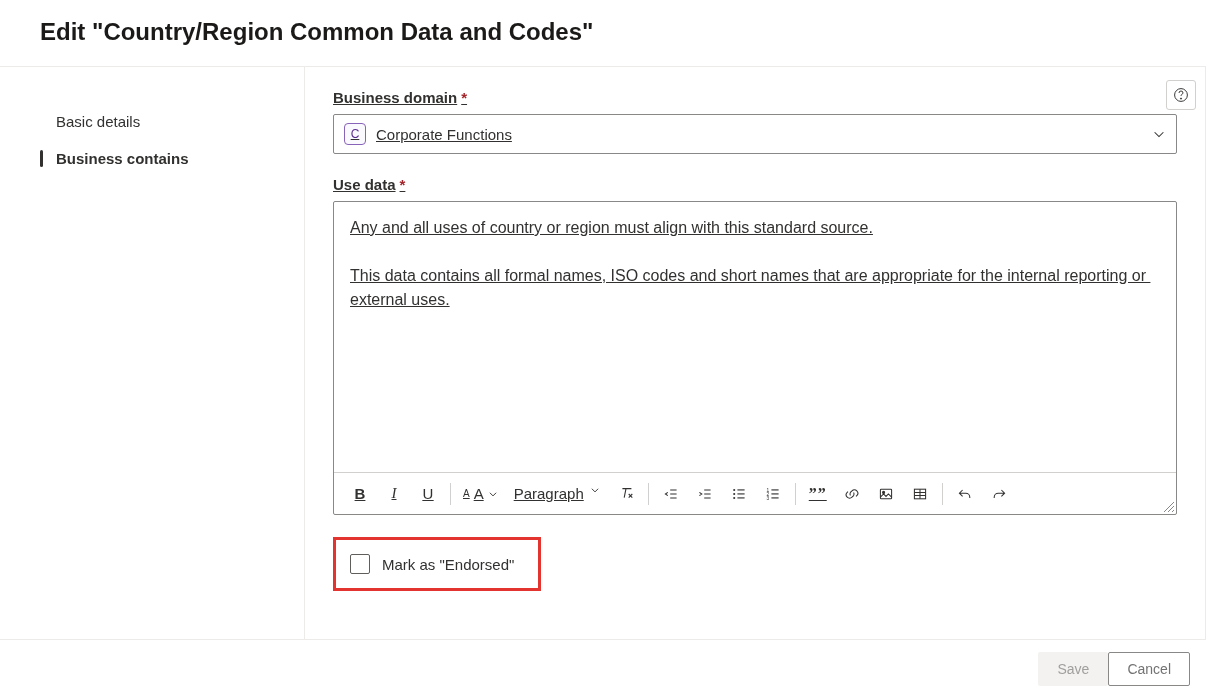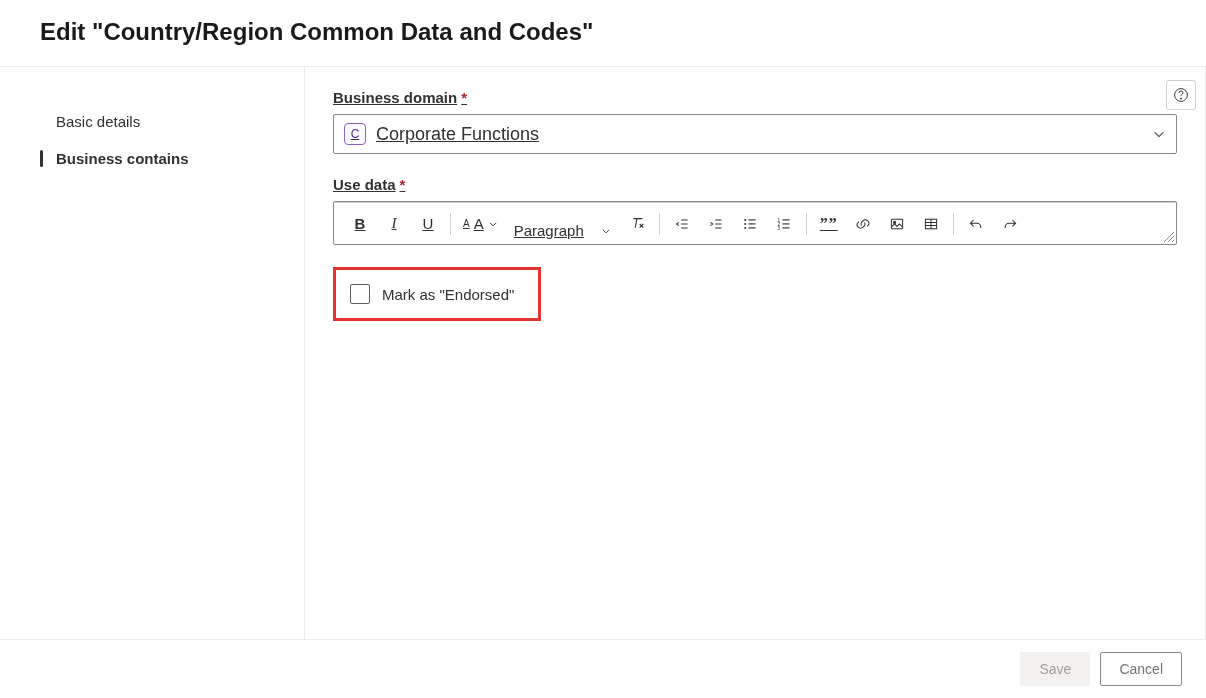--- a/index.html
+++ b/index.html
@@ -96,21 +96,21 @@
     display: flex;
     align-items: center;
     justify-content: center;
     font-size: 12px;
     color: #5c2e91;
     background: #faf9fd;
     margin-right: 10px;
   }
   .select-box .value {
     flex: 1;
-    font-size: 18px;
+    font-size: 15px;
   }
   .chevron {
     width: 14px;
     height: 14px;
   }
   .editor-wrap {
     border: 1px solid #8a8886;
     border-radius: 2px;
     margin-bottom: 22px;
   }
@@ -143,26 +143,26 @@
     font-size: 15px;
   }
   .tb-sep {
     width: 1px;
     height: 22px;
     background: #d2d0ce;
     margin: 0 4px;
   }
   .tb-text {
     display: flex;
-    align-items: center;
+    align-items: flex-start;
     padding: 0 8px;
     height: 32px;
     cursor: pointer;
     font-size: 15px;
-    gap: 17px;
+    gap: 6px;
     margin-top: 14px;
   }
   .tb-font {
     display: flex;
     align-items: center;
     padding: 0 6px;
     height: 32px;
     cursor: pointer;
     gap: 4px;
   }
@@ -190,22 +190,21 @@
     background: #fff;
   }
   .endorsed-label {
     font-size: 15px;
   }
   .footer {
     border-top: 1px solid #edebe9;
     display: flex;
     justify-content: flex-end;
     align-items: center;
-    padding: 12px 24px;
-    gap: 10px;
+    padding: 12px 16px;
   }
   .btn {
     height: 34px;
     padding: 0 18px;
     border-radius: 2px;
     font-size: 14px;
     cursor: pointer;
     border: 1px solid transparent;
     background: #fff;
   }
@@ -265,20 +264,23 @@
           <svg class="chevron" viewBox="0 0 16 16" fill="none" stroke="#323130" stroke-width="1.2">
               <path d="M3 6l5 5 5-5"></path>
             </svg>
         </div>
 
         <div class="field-label">
           <span>Use data</span>
           <span class="req">*</span>
         </div>
         <div class="editor-wrap">
+          <div class="editor-content">Any and all uses of country or region must align with this standard source.
+
+This data contains all formal names, ISO codes and short names that are appropriate for the internal reporting or external uses.</div>
           <div class="editor-toolbar">
             <div class="tb-btn">
                 <span style="font-weight:800;">B</span>
               </div>
             <div class="tb-btn">
                 <span style="font-style:italic;font-family:serif;">I</span>
               </div>
             <div class="tb-btn">
                 <span style="text-decoration:underline;">U</span>
               </div>

